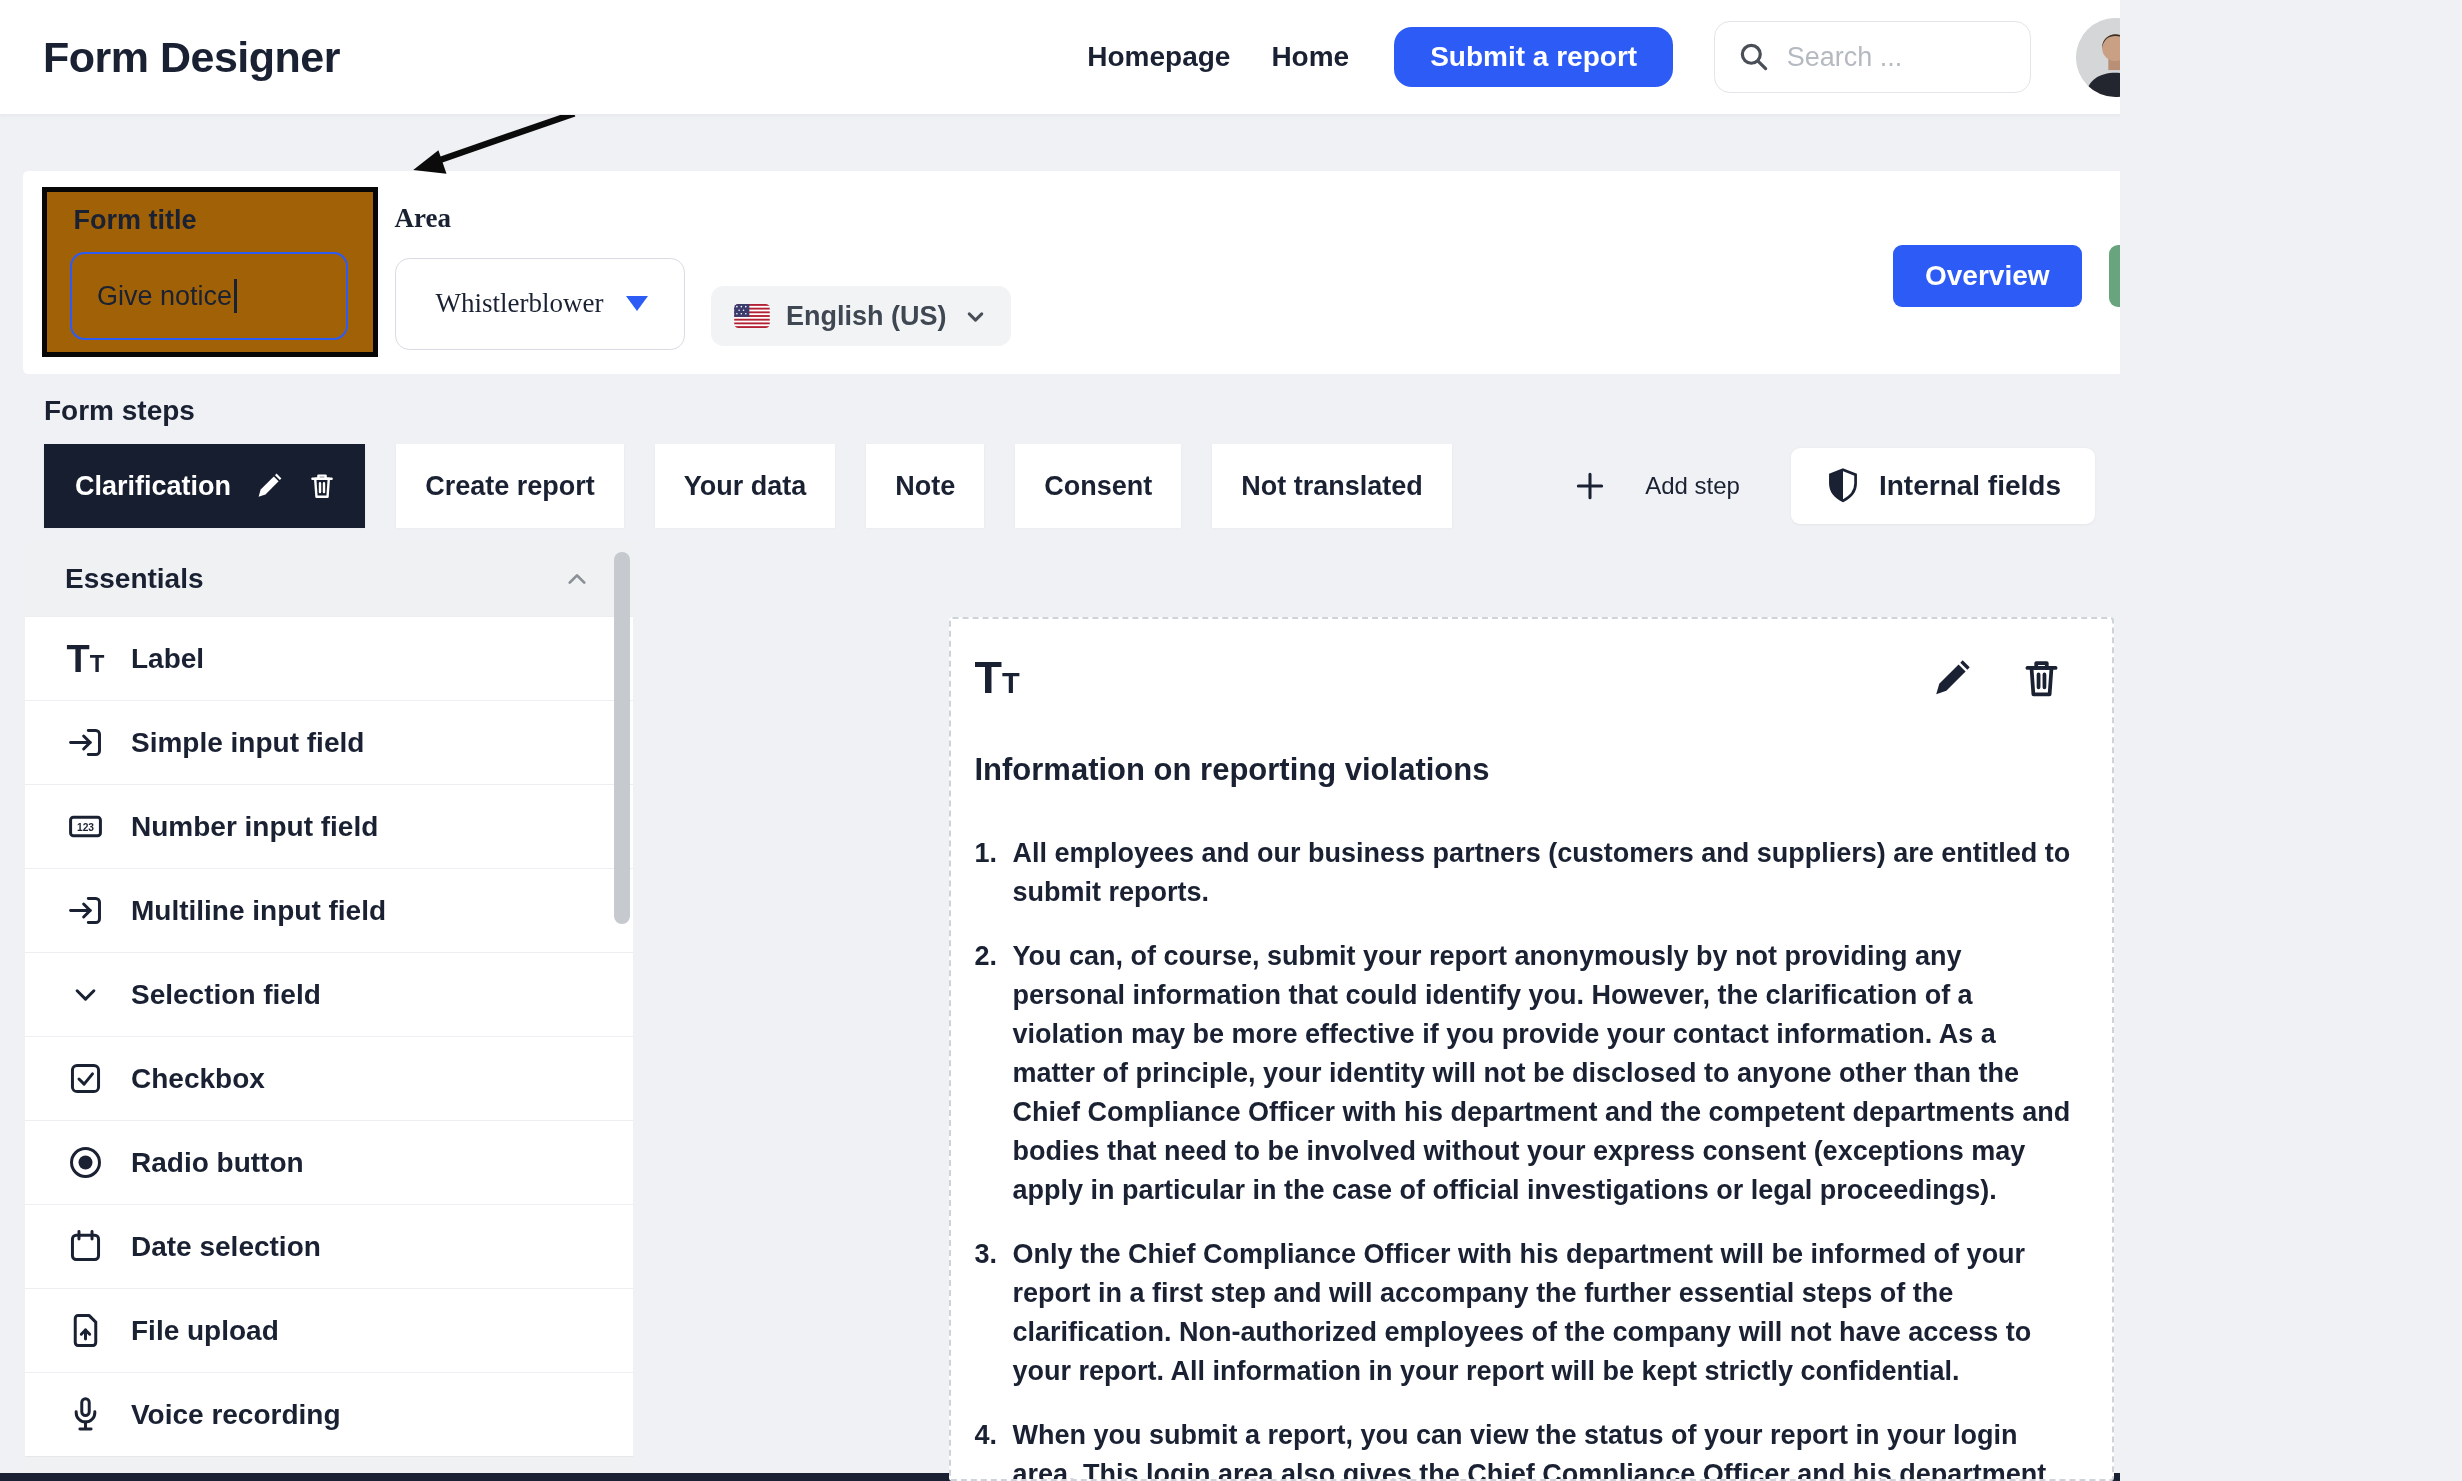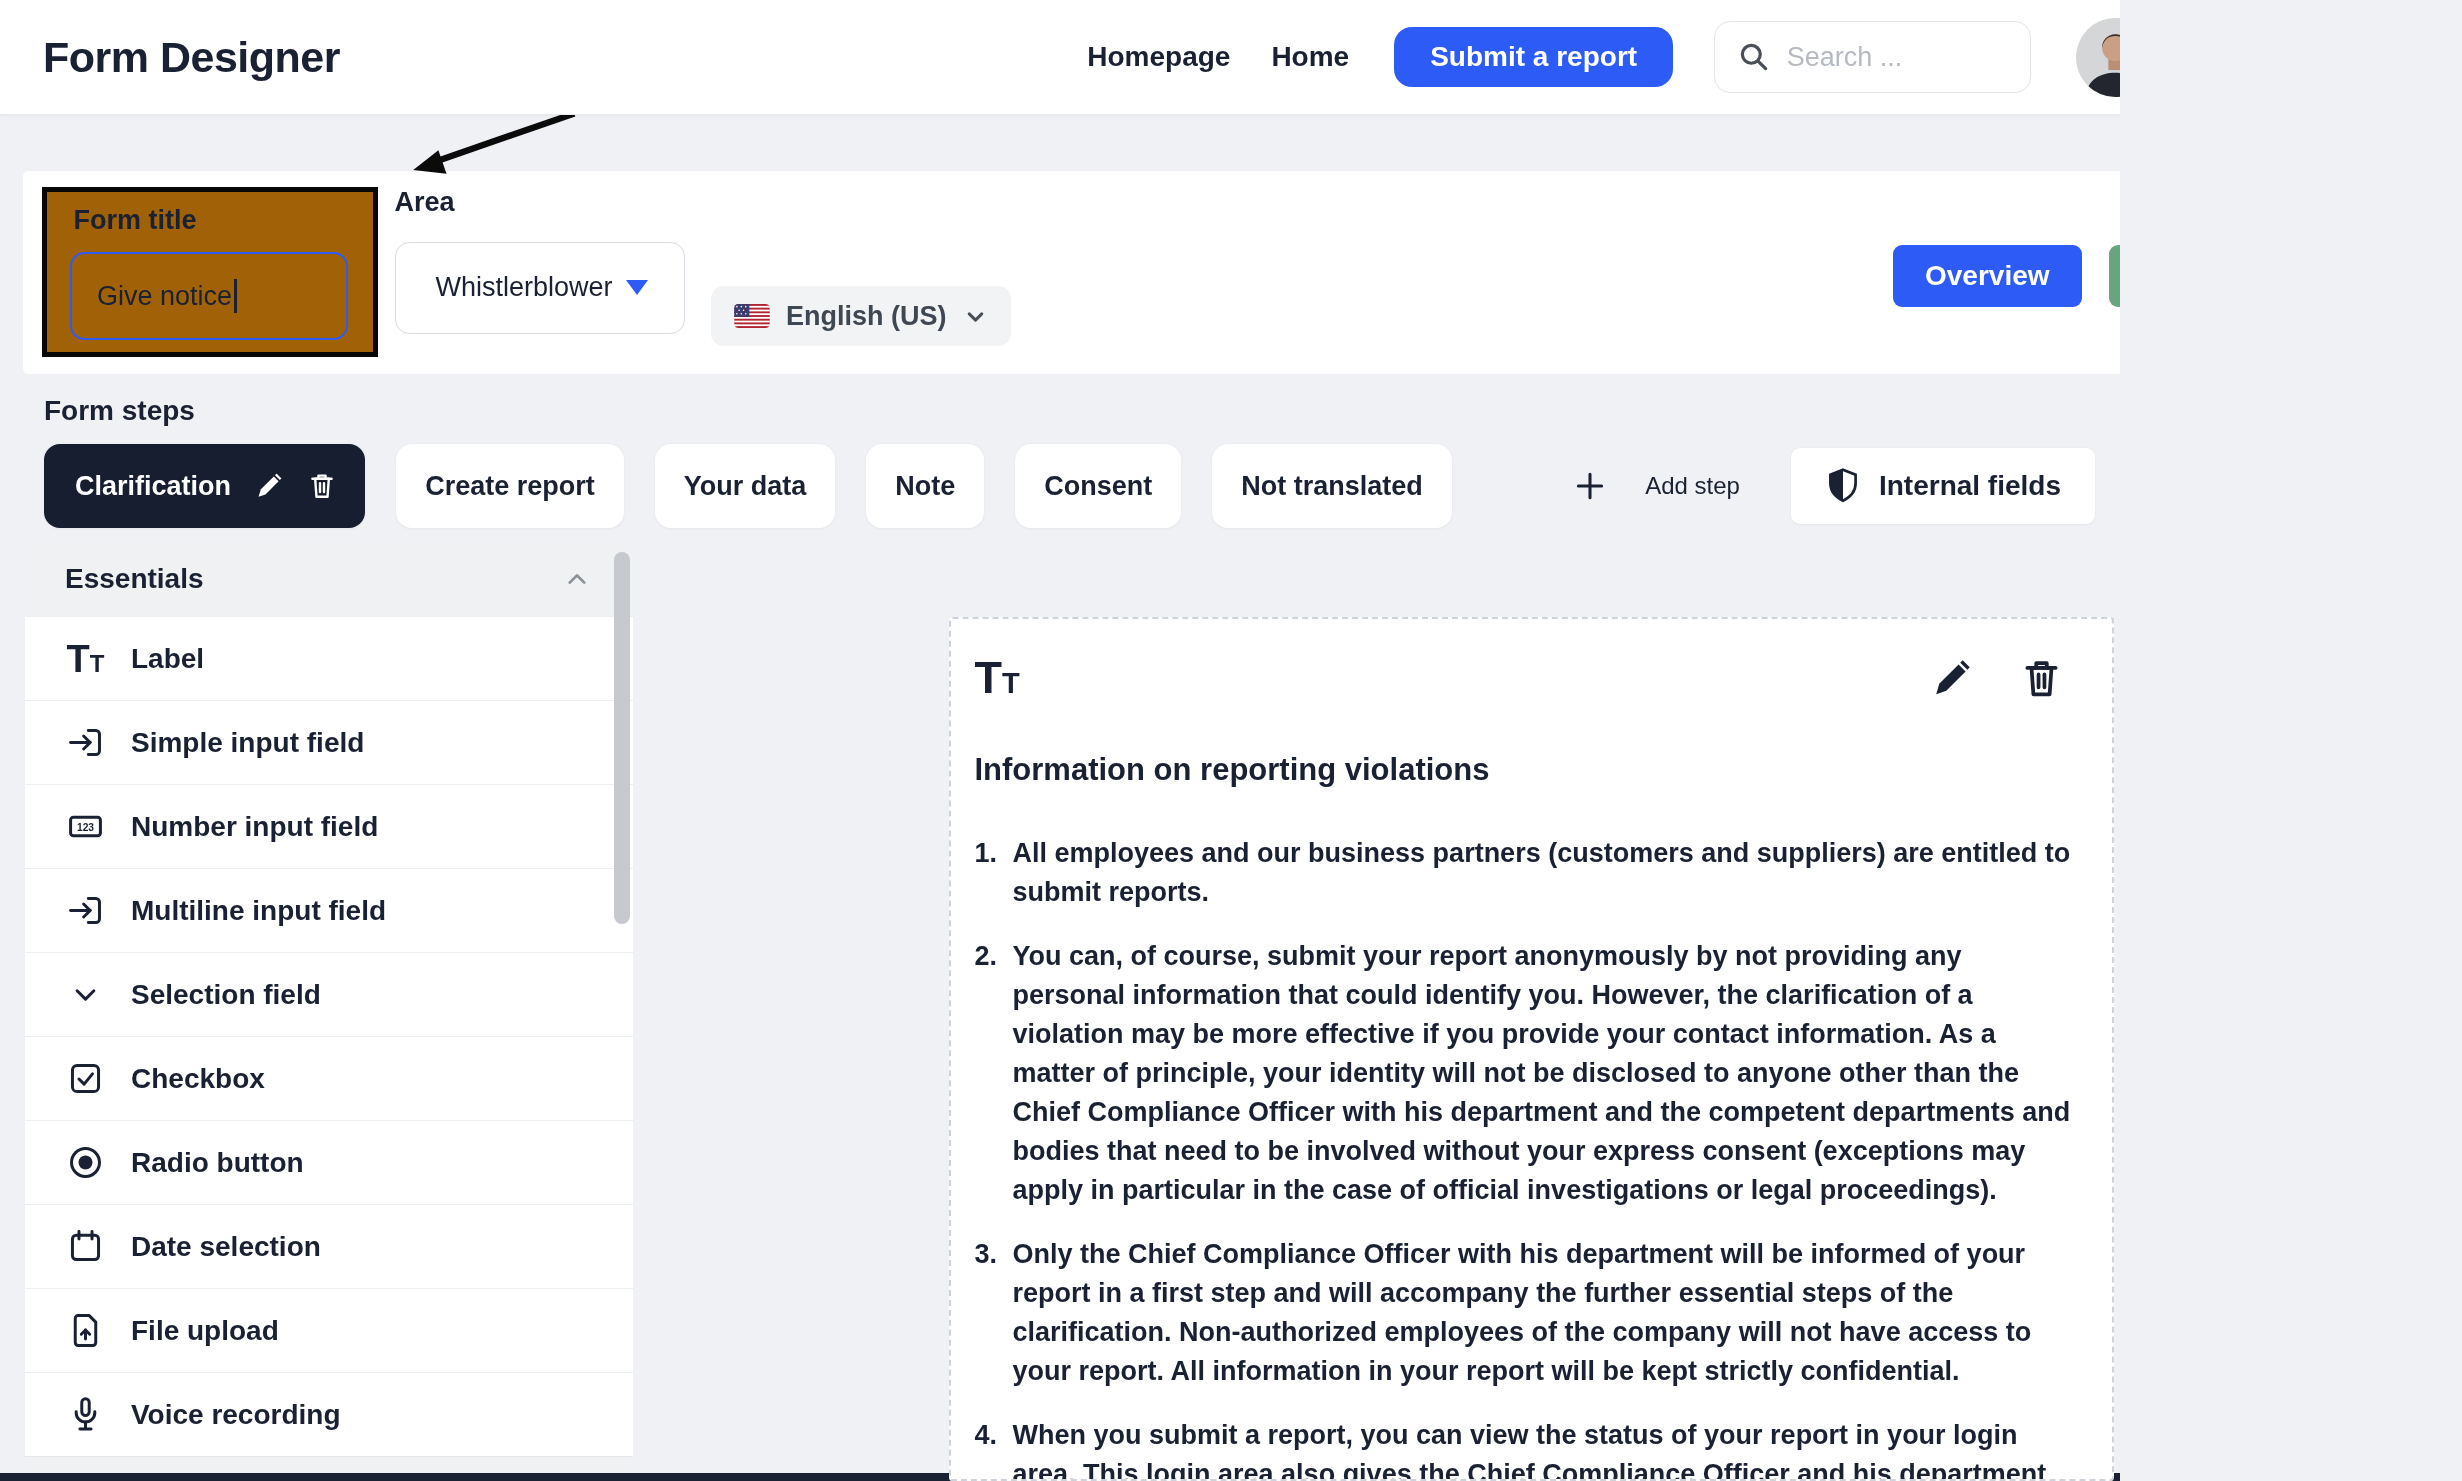--- a/index.html
+++ b/index.html
@@ -49,21 +49,21 @@
   }
   .field-label { font-size:27px; font-weight:600; color:#1a2132; }
   .annotation-box .field-label { position:absolute; left:27px; top:12.6px; }
   .title-input {
     position:absolute; left:23.5px; top:60px; width:278px; height:88px;
     border:2.7px solid #2c5bf6; border-radius:14.4px;
     display:flex; align-items:center; padding:0 25px; font-size:27px; cursor:text;
   }
   .caret-bar { display:inline-block; width:2.7px; height:34px; background:#1a2132; margin-left:1.8px; vertical-align:middle; }
 
-  .area-group { position:absolute; left:372px; top:16px; }
+  .area-group { position:absolute; left:372px; top:32px;font-family:Liberation Serif, serif; }
   .area-select {
     margin-top:23.5px; width:290px; height:92px; border:1.8px solid #d8dbe1; border-radius:14.4px;
     background:#fff; display:flex; align-items:center; padding:0 36px 0 40px; cursor:pointer;
   }
   .area-select .value { font-size:27px; }
   .caret-down-blue {
     margin-left:auto; width:0; height:0;
     border-left:11.7px solid transparent; border-right:11.7px solid transparent; border-top:15.3px solid #2c5bf6;
   }
   .lang-select {
@@ -86,21 +86,21 @@
   .more-dots { margin-left:49px; display:flex; gap:8px; cursor:pointer; padding:9px 3.6px; }
   .more-dots i { width:10px; height:10px; border-radius:50%; background:#1a2132; }
 
   
   .arrow-annotation { position:absolute; left:388px; top:99px; z-index:4; pointer-events:none; }
 
   
   .steps-label { position:absolute; left:44px; top:395px; font-size:28px; font-weight:600; }
   .steps-row { position:absolute; left:44px; top:444px; right:25px; height:84px; display:flex; align-items:stretch; }
   .step-chip {
-    background:#fff; border-radius:16px; display:flex; align-items:center; padding:0 29px;
+    background:#fff; border-radius:0; display:flex; align-items:center; padding:0 29px;
     font-size:27px; font-weight:600; margin-right:31px; cursor:pointer;
     box-shadow:0 0.9px 2.7px rgba(16,24,40,.05);
   }
   .step-chip.active { background:#171e30; color:#fff; gap:21.6px; padding:0 27px 0 31px; }
   .chip-icon { display:flex; align-items:center; cursor:pointer; }
   .add-step { margin-left:auto; display:flex; align-items:center; gap:38px; font-size:24px; font-weight:400; cursor:pointer; }
   .internal-fields {
     margin-left:51px; align-self:center; height:76px; background:#fff; border-radius:9px;
     display:flex; align-items:center; gap:18px; padding:0 34px;
     font-size:28px; font-weight:600; cursor:pointer; box-shadow:0 0.9px 2.7px rgba(16,24,40,.05);

